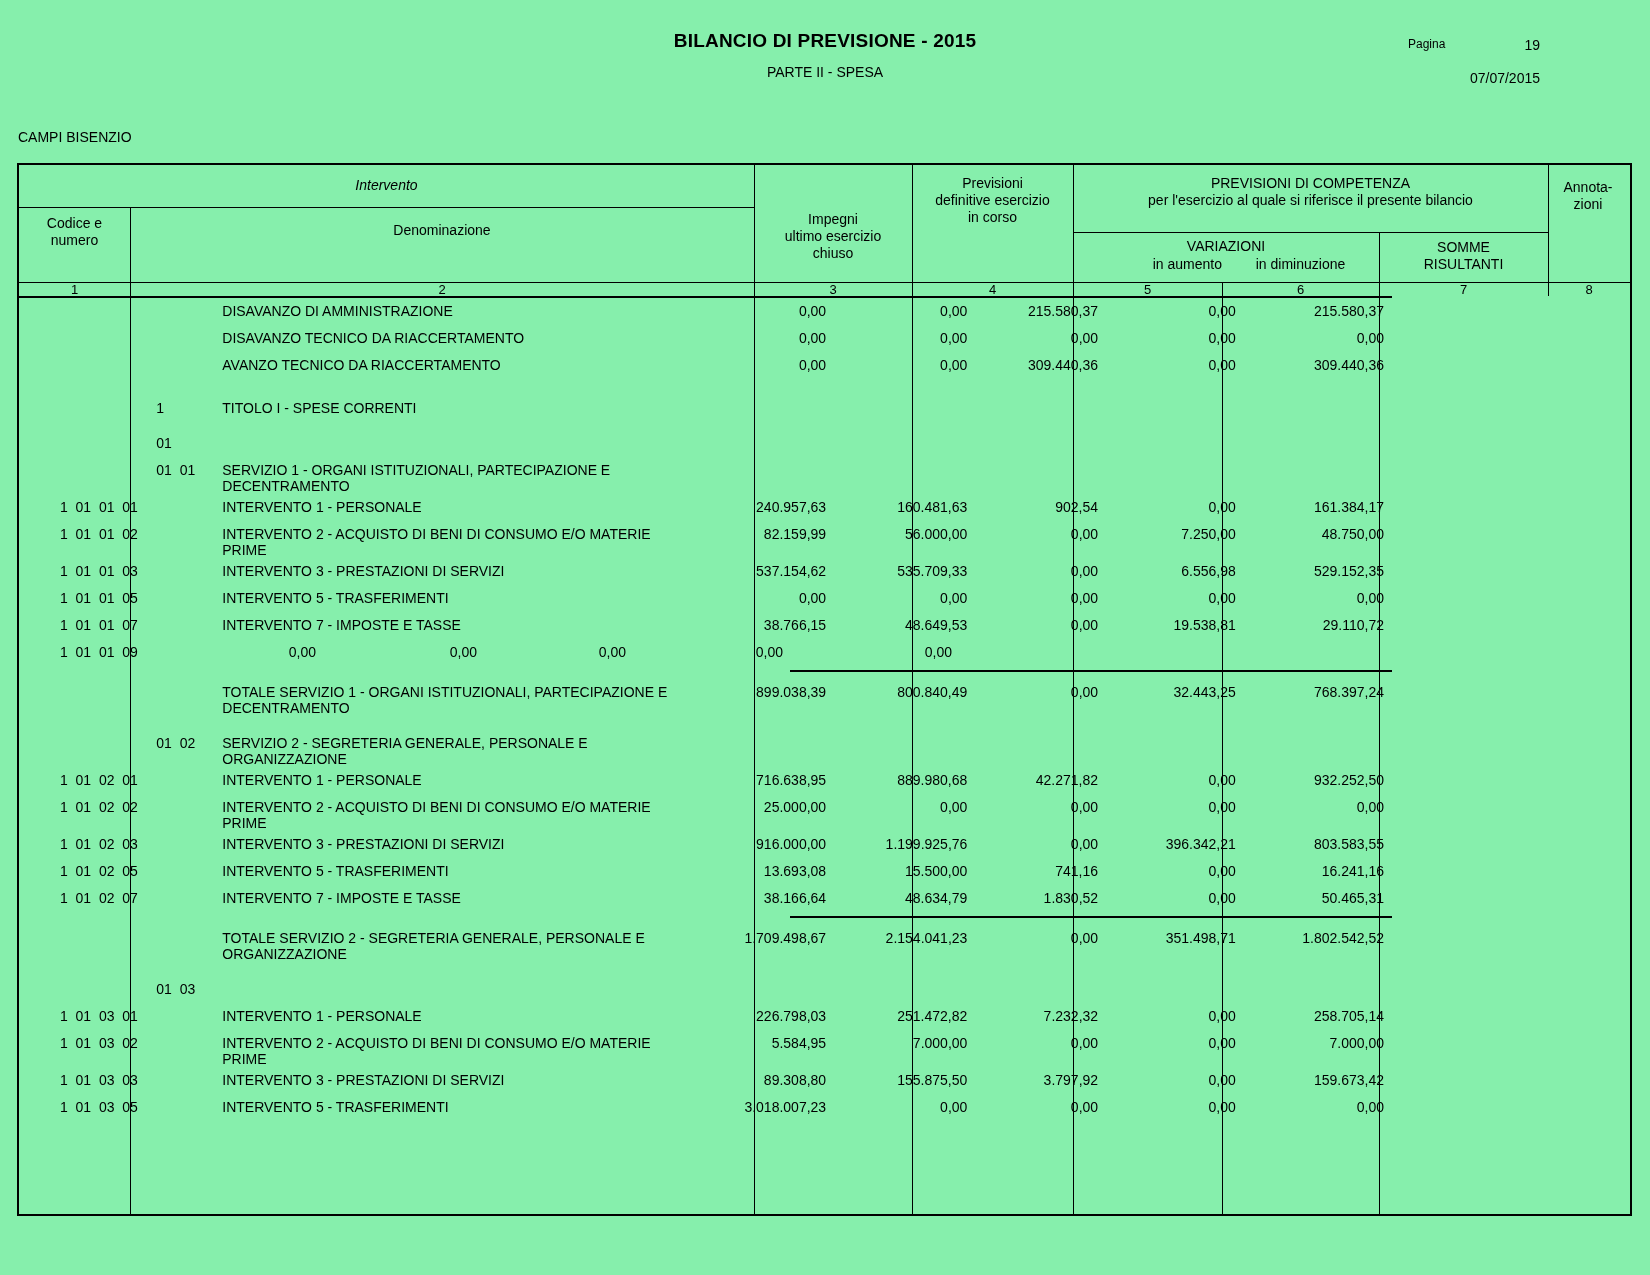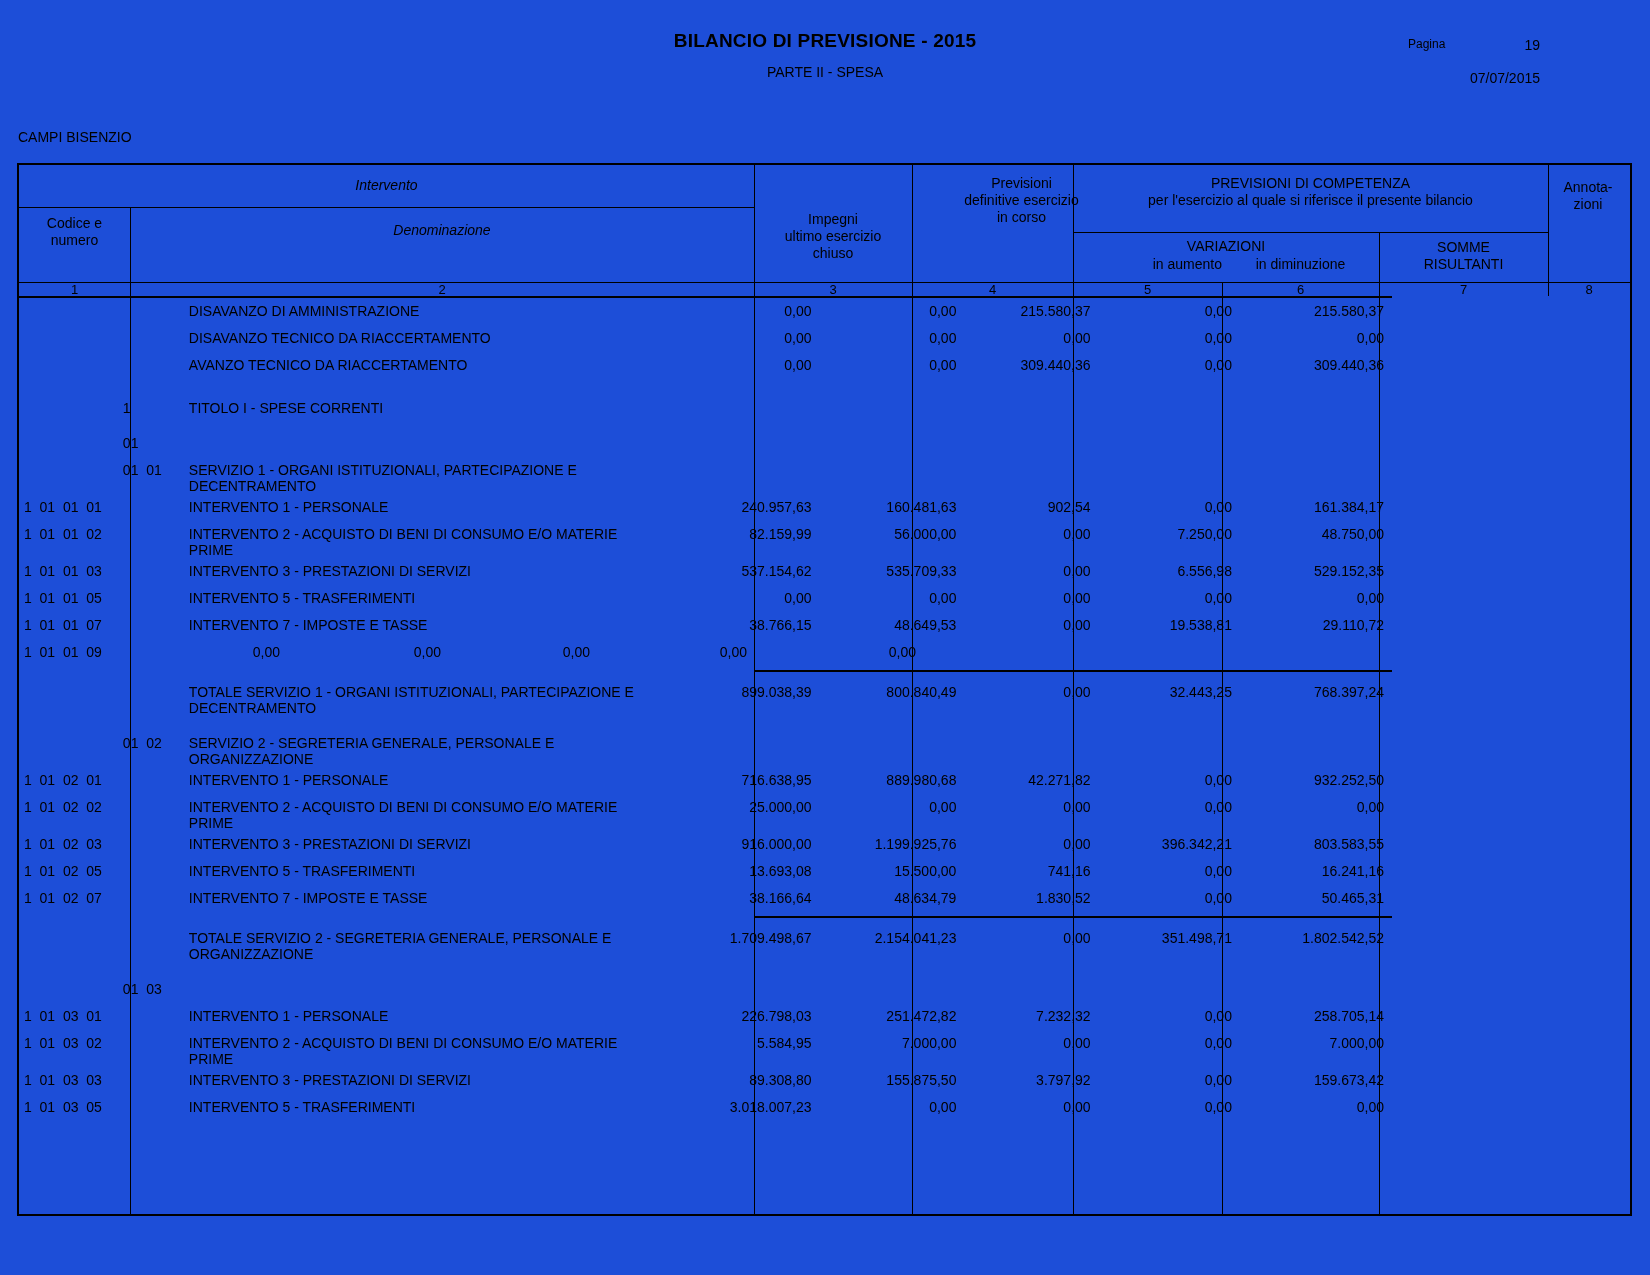--- a/index.html
+++ b/index.html
@@ -1,16 +1,16 @@
 <!DOCTYPE html>
 <html><head>
 <meta charset="utf-8">
 <style>
   html,body{margin:0;padding:0;background:#ffffff;}
-  .page{position:relative;width:1650px;height:1275px;background:#1d4ed8;
+  .page{position:relative;width:1650px;height:1275px;background:#86efac;
         font-family:"Liberation Sans","DejaVu Sans",sans-serif;color:#000;overflow:hidden;}
 
   
   .title{position:absolute;left:0;right:0;top:30px;text-align:center;
          font-size:19px;font-weight:bold;letter-spacing:.2px;}
   .subtitle{position:absolute;left:0;right:0;top:64px;text-align:center;font-size:14px;}
   .page-label{position:absolute;left:1408px;top:37px;font-size:12px;}
   .page-number{position:absolute;left:1480px;top:37px;width:60px;text-align:right;font-size:14px;}
   .doc-date{position:absolute;left:1410px;top:70px;width:130px;text-align:right;font-size:14px;}
   .entity{position:absolute;left:18px;top:129px;font-size:14px;}
@@ -29,43 +29,43 @@
   .v735h{left:735px;top:0;height:131px;width:1px;}
   .v893h{left:893px;top:0;height:131px;width:1px;}
   .v1054h{left:1054px;top:0;height:131px;width:1px;}
   .v1203h{left:1203px;top:117px;height:14px;width:1px;}
   .v1360h{left:1360px;top:67px;height:64px;width:1px;}
   .v1529h{left:1529px;top:0;height:131px;width:1px;}
 
   
   .h-intervento{left:0;top:12px;width:735px;font-style:italic;}
   .h-codice{left:0;top:50px;width:111px;}
-  .h-denominazione{left:111px;top:57px;width:624px;font-style:italic;}
+  .h-denominazione{left:111px;top:57px;width:624px;}
   .h-impegni{left:735px;top:10px;width:158px;margin-top:36px;}
-  .h-previsioni{left:893px;top:10px;width:161px;padding-left:29px;}
+  .h-previsioni{left:893px;top:10px;width:161px;}
   .h-competenza{left:1054px;top:10px;width:475px;}
   .h-variazioni{left:1054px;top:73px;width:306px;}
   .h-aumento{left:1054px;top:91px;width:149px;text-align:right;}
   .h-diminuzione{left:1203px;top:91px;width:157px;}
   .h-somme{left:1360px;top:74px;width:169px;}
   .h-annotazioni{left:1529px;top:14px;width:80px;}
 
   
   .colnums{position:absolute;left:0;top:117px;width:1611px;height:14px;display:flex;
            font-size:13px;line-height:15px;}
   .colnums div{text-align:center;}
 
   
   .wcode{width:111px;}.wdenom{width:624px;}
   .wv0{width:158px;}.wv1{width:161px;}.wv2{width:149px;}.wv3{width:157px;}.wv4{width:169px;}
   .wanno{flex:1;}
 
   
   .data{position:absolute;left:0;top:131px;width:1373px;bottom:0;
-        border-top:2px solid #000;box-sizing:border-box;overflow:hidden;}
+        border-top:2px solid #000;box-sizing:border-box;overflow:hidden;padding-left:36px;}
   .dv{position:absolute;top:0;bottom:0;width:1px;background:#000;}
   .dv1{left:111px;}.dv2{left:735px;}.dv3{left:893px;}.dv4{left:1054px;}
   .dv5{left:1203px;}.dv6{left:1360px;}.dv7{left:1529px;}
   #rows{position:relative;}
 
   .row{display:flex;align-items:flex-start;min-height:27px;padding-top:5px;
        box-sizing:border-box;line-height:16px;}
   .row.total{padding-top:8px;min-height:30px;}
   .c-code{width:111px;padding-left:5px;box-sizing:border-box;white-space:pre;}
   .c-denom{width:624px;display:flex;box-sizing:border-box;}

